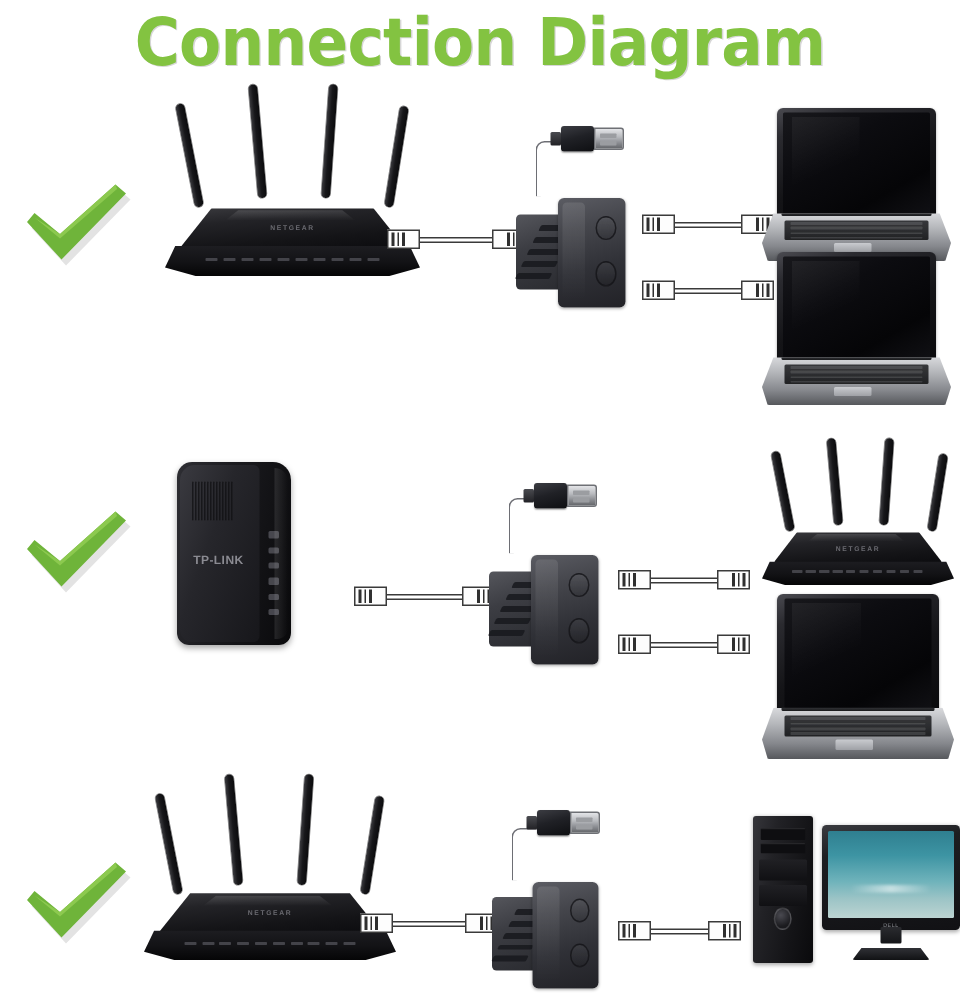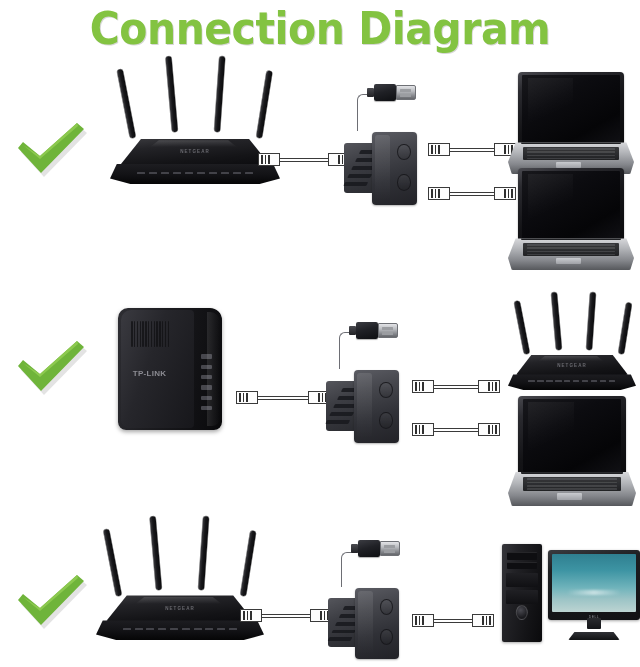--- a/index.html
+++ b/index.html
@@ -434,21 +434,21 @@
   <div class="row" id="row2">
 
     <div class="check" style="left:14px;top:48px;">
       <svg viewBox="0 0 74 60" xmlns="http://www.w3.org/2000/svg">
         <path d="M4 30 L9 24 L26 38 L63 5 L70 11 L27 55 Z" fill="#9a9a9a" opacity="0.28" transform="translate(3,4)"></path>
         <path d="M4 30 L9 24 L26 38 L63 5 L70 11 L27 55 Z" fill="#6fb43a"></path>
         <path d="M9 27 L26 41 L64 8 L63 5 L26 38 Z" fill="#8cc94f"></path>
       </svg>
     </div>
 
-    <div class="modem" style="left:118px;top:20px;width:104px;height:122px;">
+    <div class="modem" style="left:118px;top:20px;width:76px;height:122px;">
       <div class="shell"></div>
       <div class="face">
         <div class="vents">
           <i></i>
             <i></i>
             <i></i>
             <i></i>
             <i></i>
             <i></i>
             <i></i>

